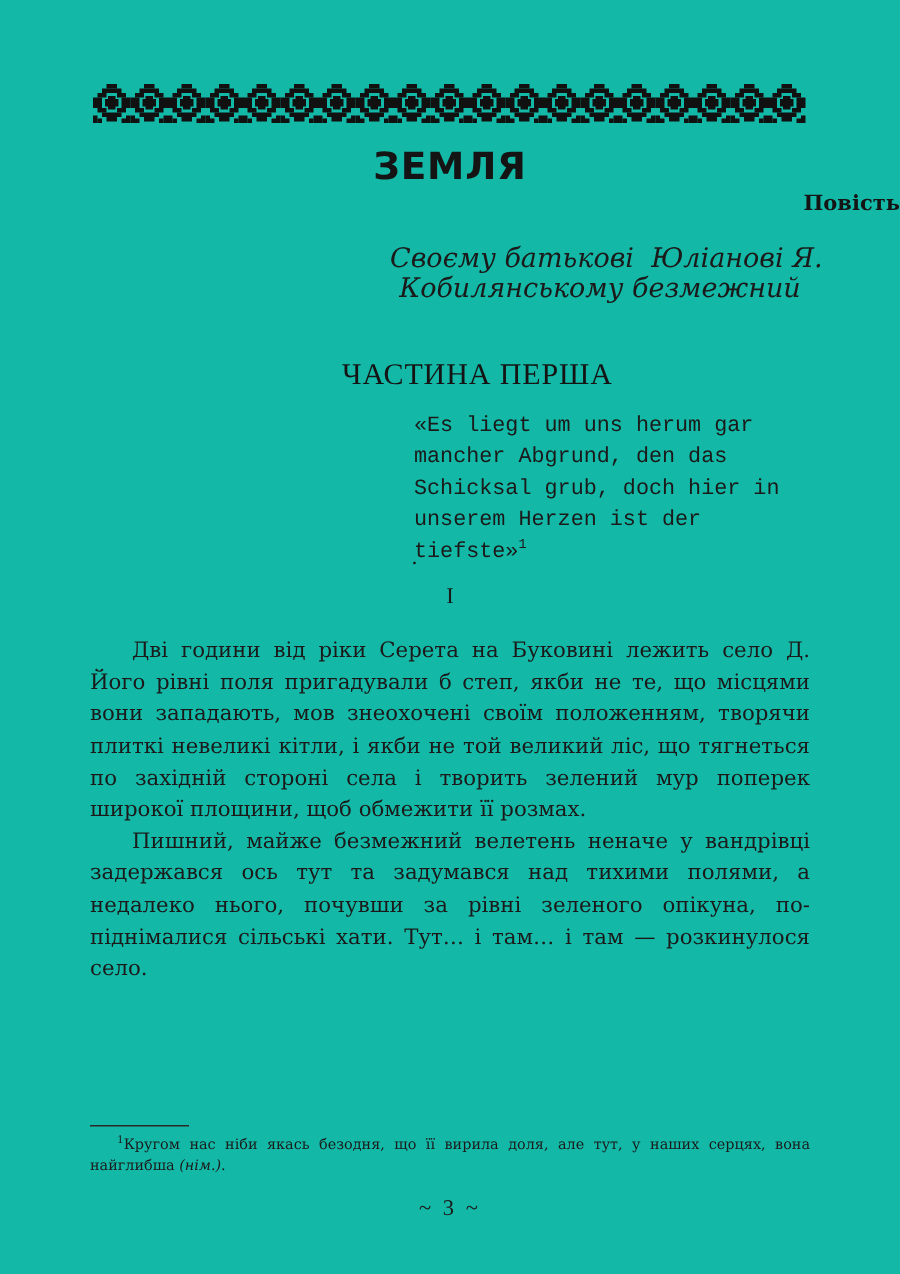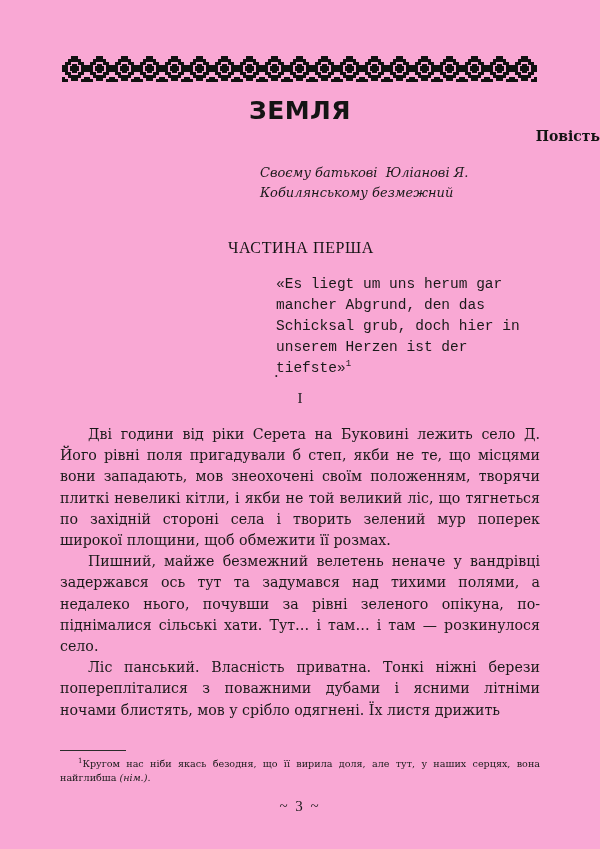--- a/index.html
+++ b/index.html
@@ -4,21 +4,21 @@
 <style>
   html, body {
     margin: 0;
     padding: 0;
     background: #ffffff;
   }
   .page {
     position: relative;
     width: 600px;
     height: 849px;
-    background: #f9a8d4;
+    background: #14b8a6;
     overflow: hidden;
     font-family: "Liberation Serif", serif;
     color: #1a1a1a;
   }
 
   
   .ornament-band {
     position: absolute;
     left: 62px;
     top: 56px;
@@ -52,36 +52,36 @@
     font-size: 14px;
     color: #141414;
   }
 
   
   .dedication {
     position: absolute;
     right: 60px;
     top: 163px;
     width: 280px;
-    text-align: left;
+    text-align: center;
     font-family: "DejaVu Serif", serif;
     font-style: italic;
-    font-size: 13px;
+    font-size: 18px;
     line-height: 20px;
     color: #1a1a1a;
   }
   .dedication div { white-space: pre; }
 
   
   .part-heading {
     position: absolute;
     left: 228px;
     top: 239px;
     font-family: "Liberation Serif", serif;
-    font-size: 16px;
+    font-size: 20px;
     letter-spacing: 0.6px;
     color: #141414;
   }
 
   
   .epigraph {
     position: absolute;
     left: 276px;
     top: 274px;
     width: 264px;
@@ -267,21 +267,20 @@
   <div class="epigraph">
     <span>«Es liegt um uns herum gar mancher Abgrund, den das Schicksal grub, doch hier in unserem Herzen ist der tiefste»</span><sup>1</sup>
   </div>
   <div class="epigraph-dot">.</div>
 
   <div class="section-numeral">I</div>
 
   <div class="body-text">
     <p>Дві години від ріки Серета на Буковині лежить село Д. Його рівні поля пригадували б степ, якби не те, що місцями вони западають, мов знеохочені своїм положенням, творячи плиткі невеликі кітли, і якби не той великий ліс, що тягнеться по західній стороні села і творить зелений мур поперек широкої площини, щоб обмежити її розмах.</p>
     <p>Пишний, майже безмежний велетень неначе у вандрівці задержався ось тут та задумався над тихими полями, а недалеко нього, почувши за рівні зеленого опікуна, по-піднімалися сільські хати. Тут… і там… і там — розкинулося село.</p>
-    <p>Ліс панський. Власність приватна. Тонкі ніжні берези попереплі­талися з поважними дубами і ясними літніми ночами блистять, мов у срібло одягнені. Їх листя дрижить</p>
   </div>
 
   <div class="footnote-rule"></div>
   <div class="footnote">
     <p><sup>1</sup><span>Кругом нас ніби якась безодня, що її вирила доля, але тут, у наших серцях, вона найглибша </span><i>(нім.)</i><span>.</span></p>
   </div>
 
   <div class="page-number">~ 3 ~</div>
 
 </div>

